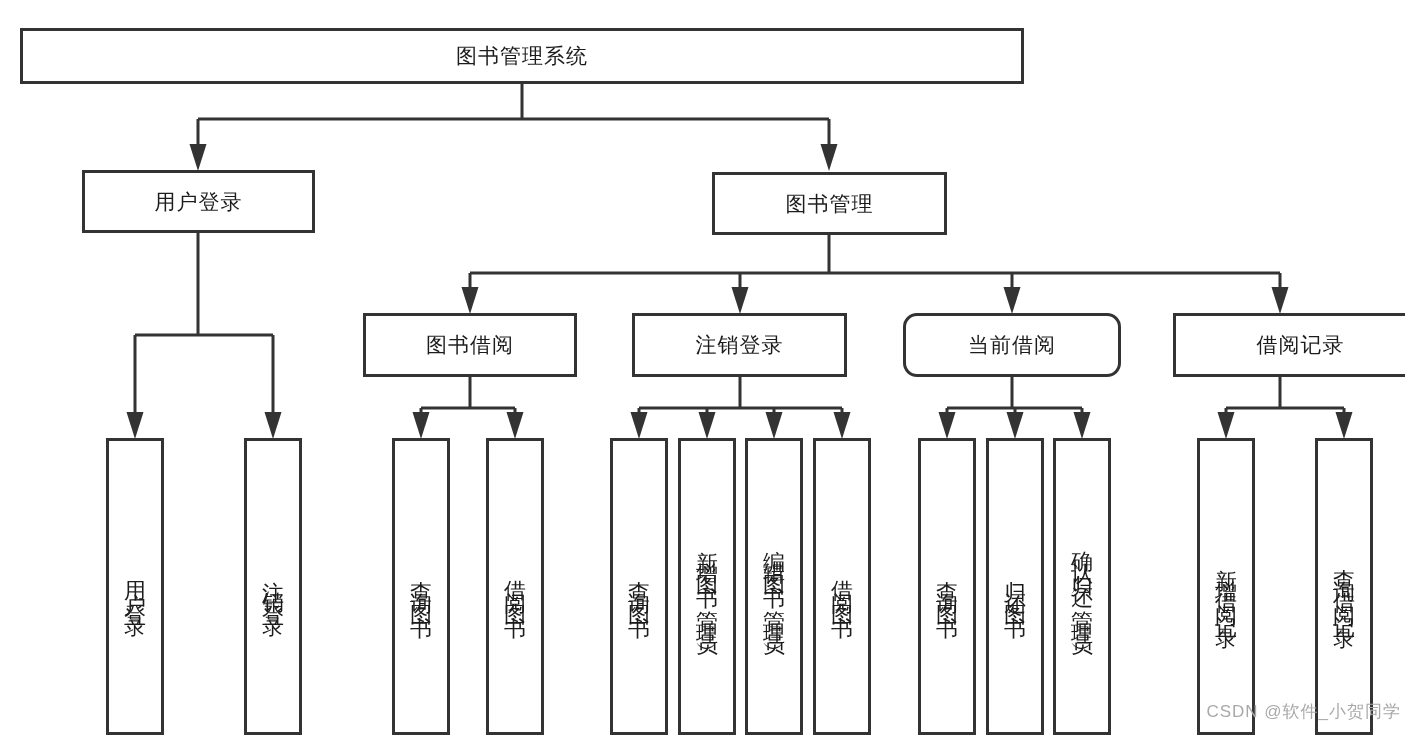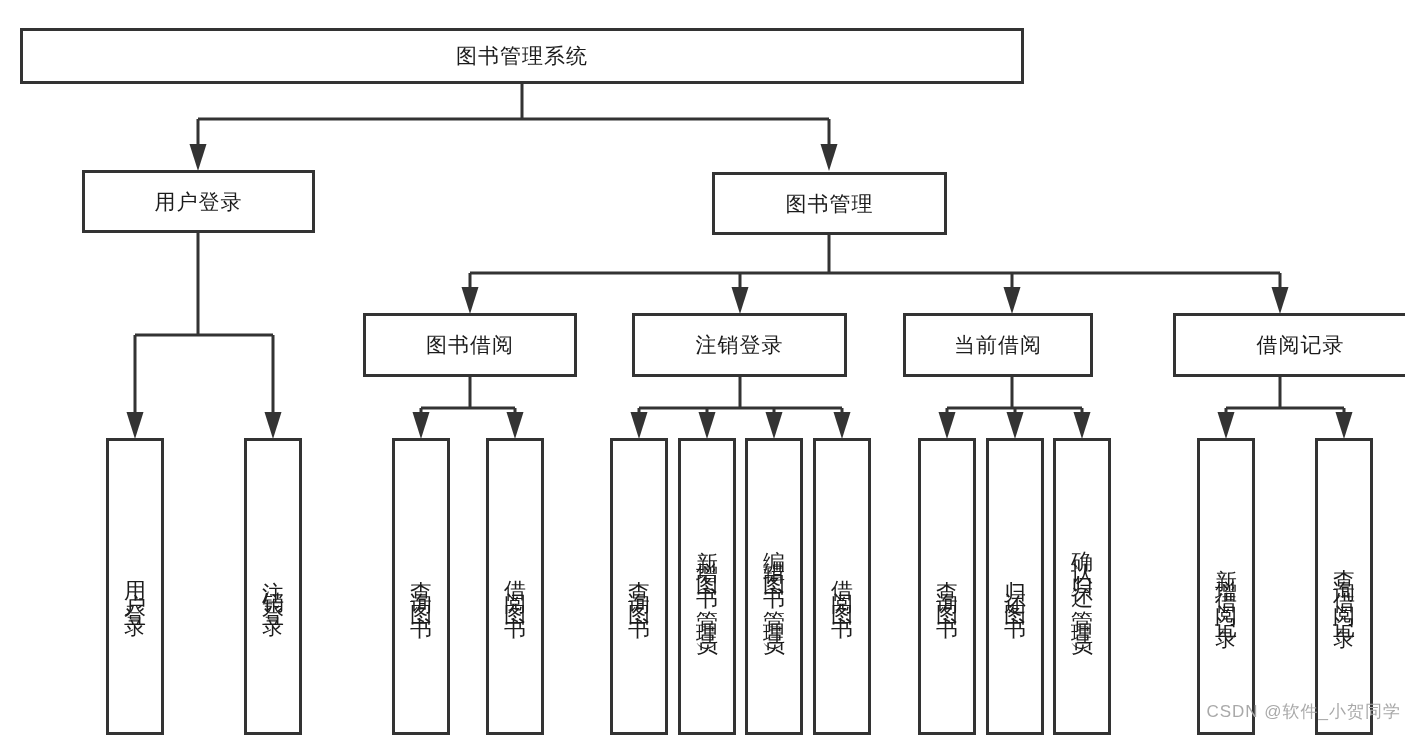--- a/index.html
+++ b/index.html
@@ -105,21 +105,21 @@
   <div class="hbox" style="left:712px; top:172px; width:235px; height:63px;">
     <span>图书管理</span>
   </div>
 
   <div class="hbox" style="left:363px; top:313px; width:214px; height:64px;">
     <span>图书借阅</span>
   </div>
   <div class="hbox" style="left:632px; top:313px; width:215px; height:64px;">
     <span>注销登录</span>
   </div>
-  <div class="hbox" style="left:903px; top:313px; width:190px; height:64px;">
+  <div class="hbox" style="left:903px; top:313px; width:218px; height:64px;border-radius:14px;">
     <span>当前借阅</span>
   </div>
   <div class="hbox" style="left:1173px; top:313px; width:255px; height:64px;">
     <span>借阅记录</span>
   </div>
 
   <div class="vbox" style="left:106px;">
     <span class="vtext">用户登录</span>
   </div>
   <div class="vbox" style="left:244px;">

